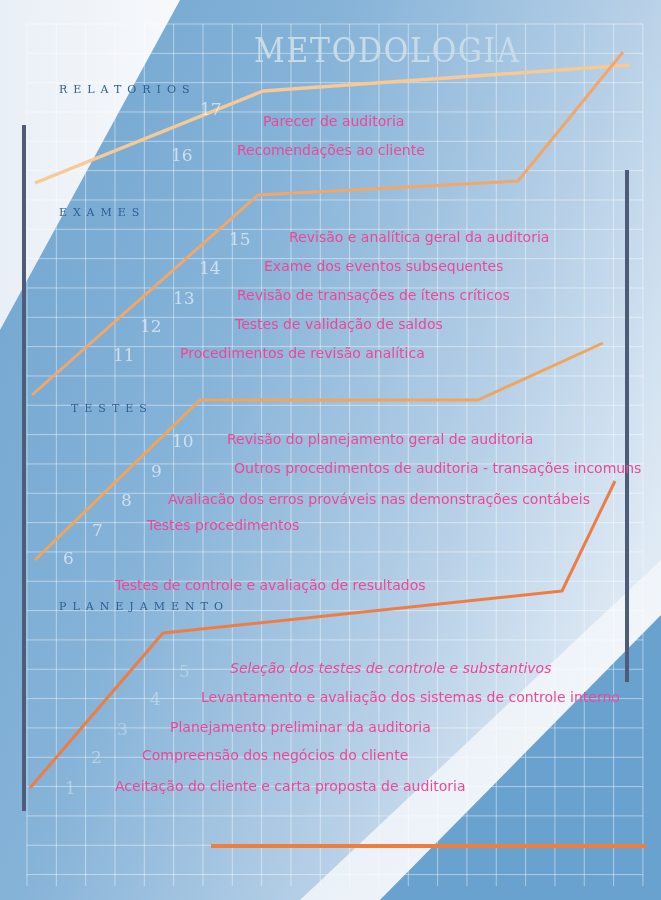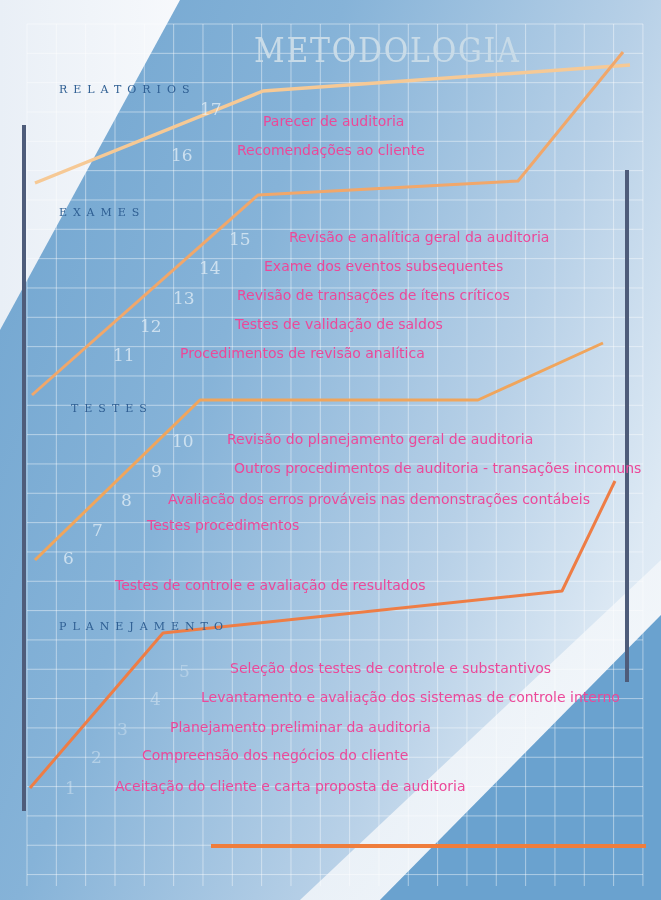--- a/index.html
+++ b/index.html
@@ -132,23 +132,23 @@
 <div class="step" style="left:227px;top:431px;">Revisão do planejamento geral de auditoria</div>
 <div class="num" style="left:151px;top:461px;">9</div>
 <div class="step" style="left:210px;top:460px;margin-left:24px;">Outros procedimentos de auditoria - transações incomuns</div>
 <div class="num" style="left:121px;top:490px;">8</div>
 <div class="step" style="left:168px;top:491px;">Avaliacão dos erros prováveis nas demonstrações contábeis</div>
 <div class="num" style="left:92px;top:520px;">7</div>
 <div class="step" style="left:147px;top:517px;">Testes procedimentos</div>
 <div class="num" style="left:63px;top:548px;">6</div>
 <div class="step" style="left:115px;top:577px;">Testes de controle e avaliação de resultados</div>
 
-<div class="section" style="left:59px;top:600px;margin-top:20px;">PLANEJAMENTO</div>
+<div class="section" style="left:59px;top:600px;">PLANEJAMENTO</div>
 <div class="num" style="left:179px;top:661px;opacity:0.5;">5</div>
-<div class="step" style="left:230px;top:660px;">Seleção dos testes de controle  e substantivos</div>
+<div class="step" style="left:230px;top:660px;font-style:italic;">Seleção dos testes de controle  e substantivos</div>
 <div class="num" style="left:150px;top:689px;opacity:0.6;">4</div>
 <div class="step" style="left:201px;top:689px;">Levantamento e avaliação dos sistemas de controle interno</div>
 <div class="num" style="left:117px;top:719px;opacity:0.5;">3</div>
 <div class="step" style="left:170px;top:719px;">Planejamento preliminar da auditoria</div>
 <div class="num" style="left:91px;top:747px;opacity:0.6;">2</div>
 <div class="step" style="left:142px;top:747px;">Compreensão dos negócios do cliente</div>
 <div class="num" style="left:65px;top:778px;opacity:0.6;">1</div>
 <div class="step" style="left:115px;top:778px;">Aceitação do cliente e carta proposta de auditoria</div>
 
 </body></html>

